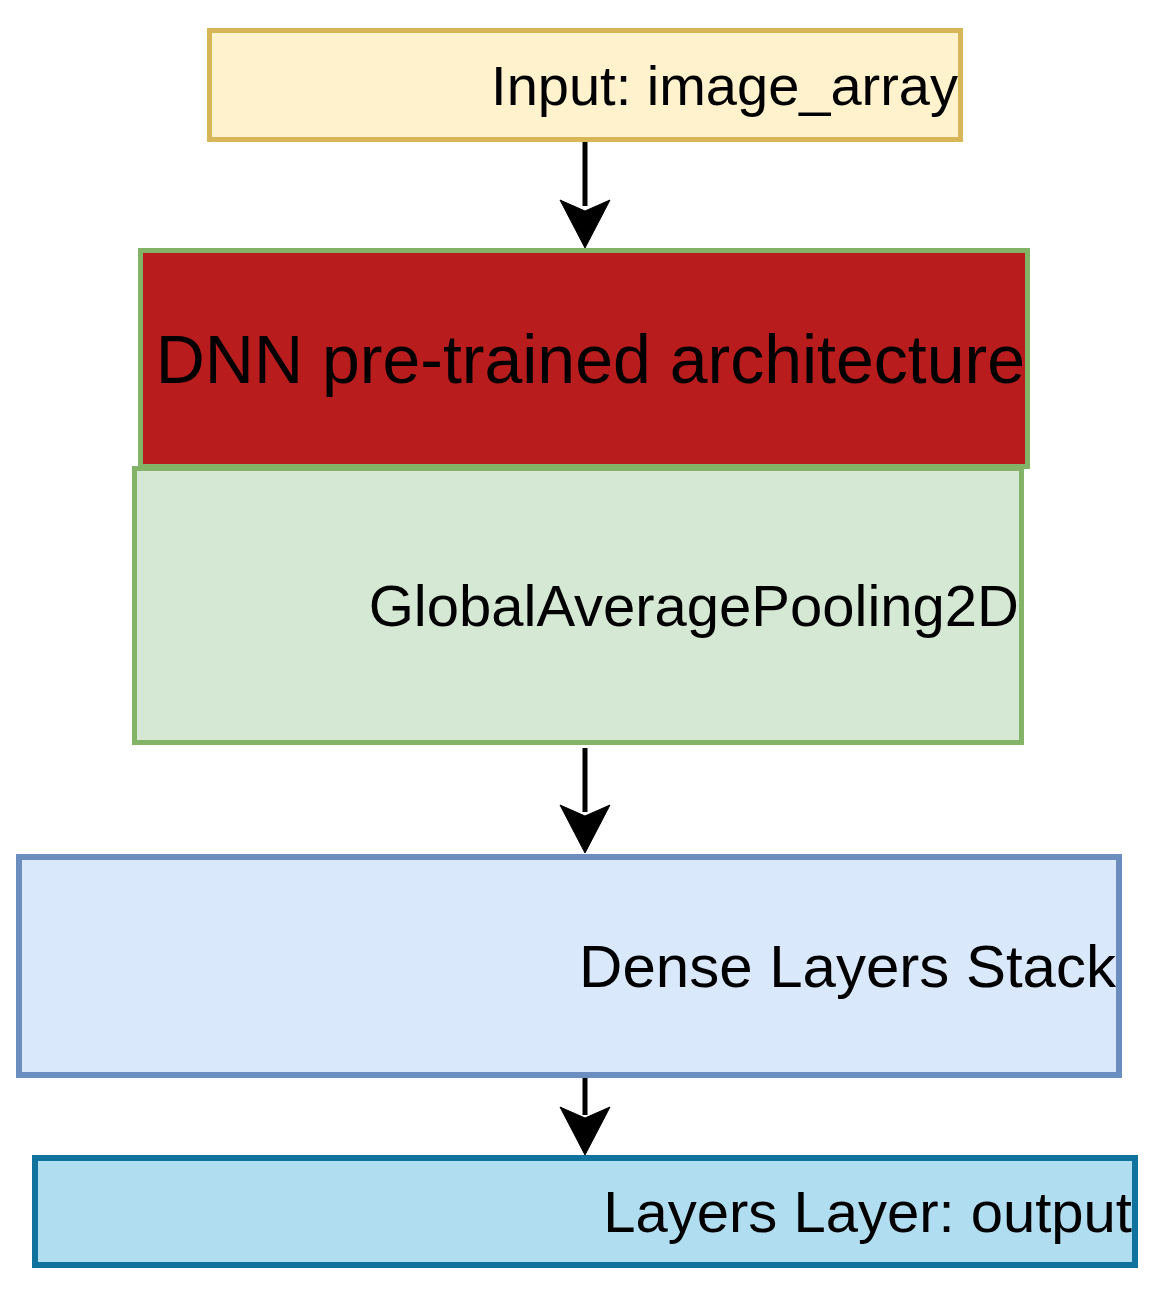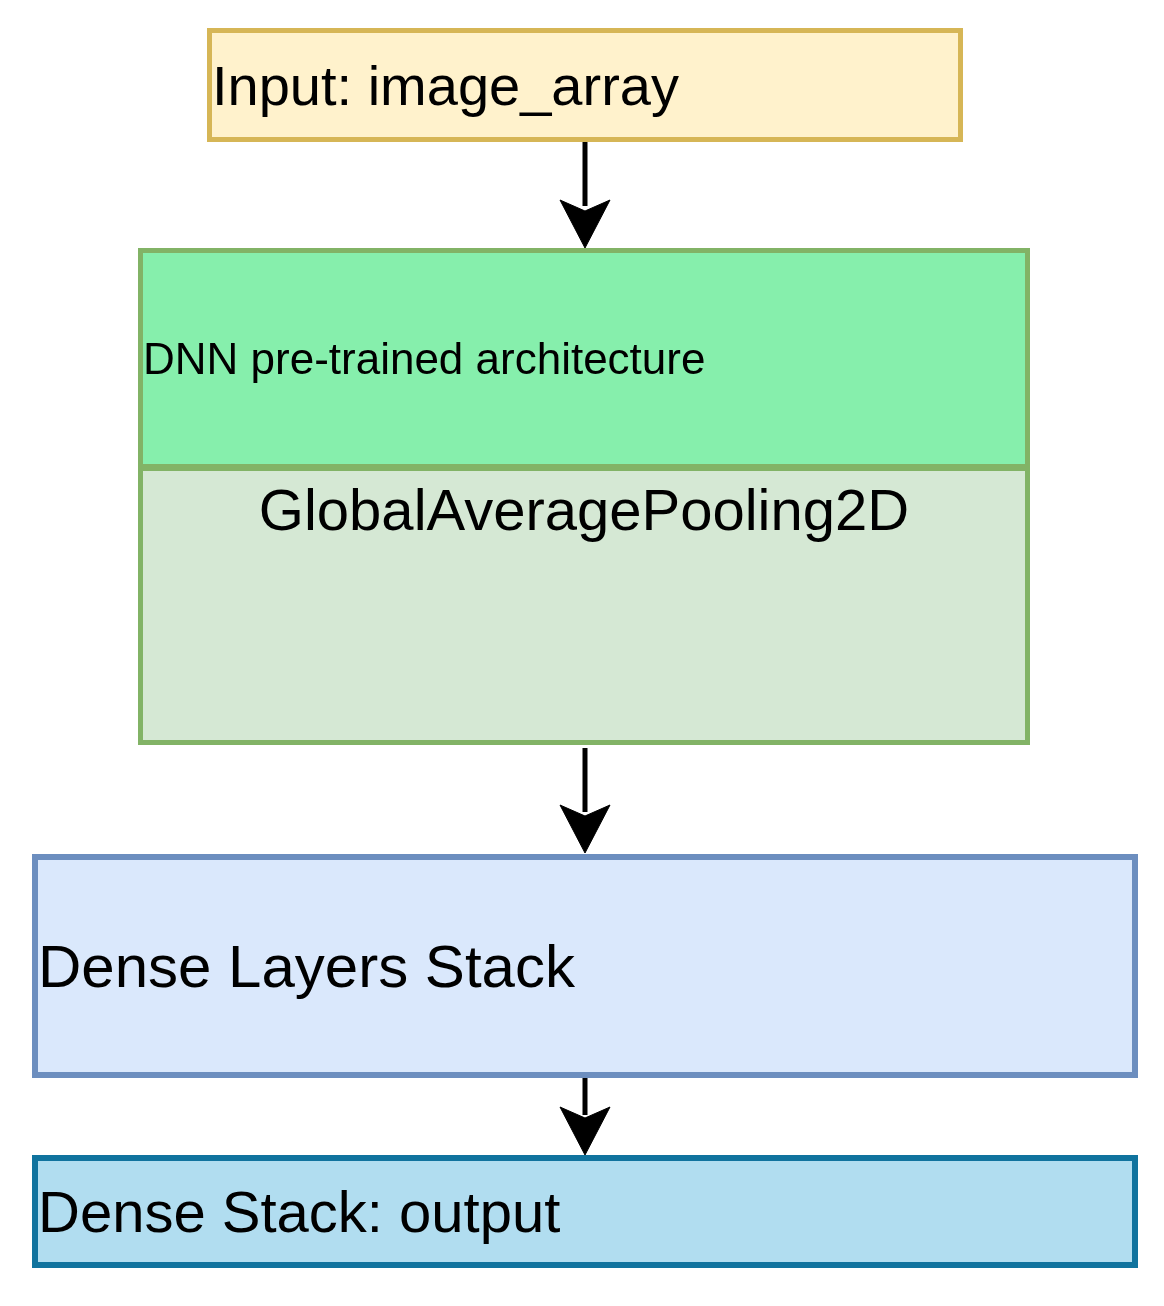--- a/index.html
+++ b/index.html
@@ -17,50 +17,49 @@
     width: 1164px;
     height: 1306px;
     background: #ffffff;
     overflow: hidden;
   }
   .node {
     position: absolute;
     box-sizing: border-box;
     display: flex;
     align-items: center;
-    justify-content: flex-start;
+    justify-content: flex-end;
     text-align: center;
     color: #000000;
     white-space: nowrap;
   }
   .node--input {
     left: 207px; top: 28px;
     width: 756px; height: 114px;
     background: #FFF2CC;
     border: 5px solid #D6B656;
     font-size: 56px;
   }
   .node--dnn {
     left: 138px; top: 248px;
     width: 892px; height: 221px;
-    background: #86efac;
+    background: #b91c1c;
     border: 5px solid #82B366;
-    font-size: 44px;
+    font-size: 68px;
   }
   .node--pooling {
-    left: 138px; top: 466px;
+    left: 132px; top: 466px;
     width: 892px; height: 279px;
     background: #D5E8D4;
     border: 5px solid #82B366;
     font-size: 58px;
     line-height: 77px;
-    flex-direction: column;
   }
   .node--dense-stack {
-    left: 32px; top: 854px;
+    left: 16px; top: 854px;
     width: 1106px; height: 224px;
     background: #DAE8FC;
     border: 6px solid #6C8EBF;
     font-size: 60px;
   }
   .node--dense-output {
     left: 32px; top: 1155px;
     width: 1106px; height: 113px;
     background: #B1DDF0;
     border: 6px solid #10739E;
@@ -91,21 +90,21 @@
 
   <div class="node node--pooling">
     <span>GlobalAveragePooling2D</span>
   </div>
 
   <div class="node node--dense-stack">
     <span>Dense Layers Stack</span>
   </div>
 
   <div class="node node--dense-output">
-    <span>Dense Stack: output</span>
+    <span>Layers Layer: output</span>
   </div>
 
   <svg class="arrows" viewBox="0 0 1164 1306" xmlns="http://www.w3.org/2000/svg">
     <g>
       <line x1="585" y1="142" x2="585" y2="206"></line>
       <path d="M 560 200 L 585 248 L 610 200 L 585 211 Z"></path>
     </g>
     <g>
       <line x1="585" y1="748" x2="585" y2="812"></line>
       <path d="M 560 805 L 585 853 L 610 805 L 585 816 Z"></path>

